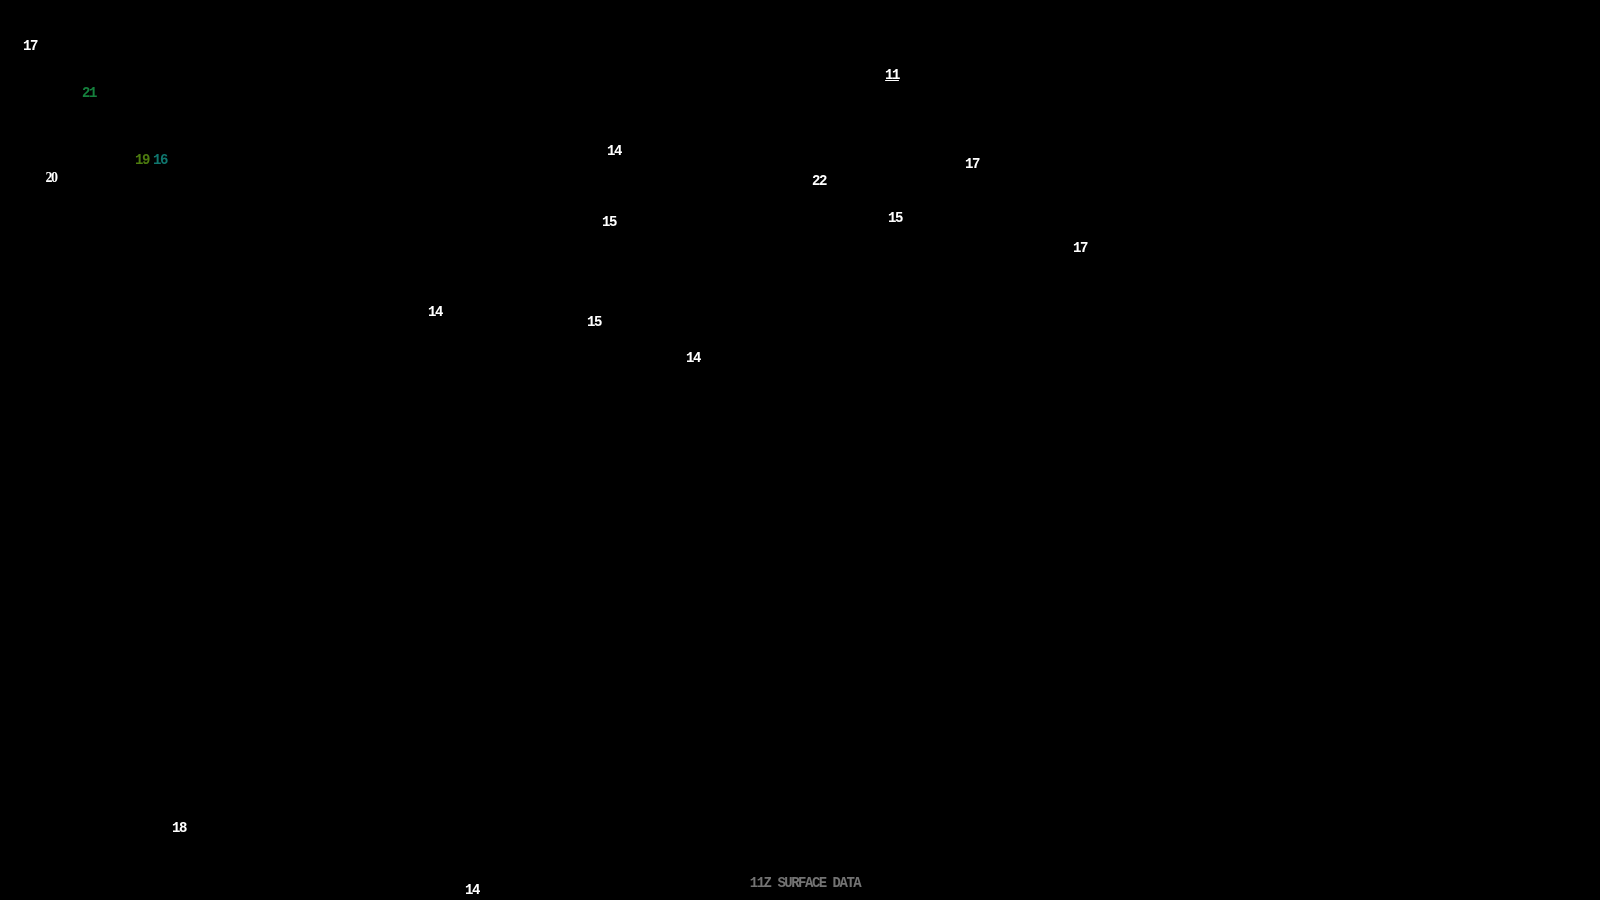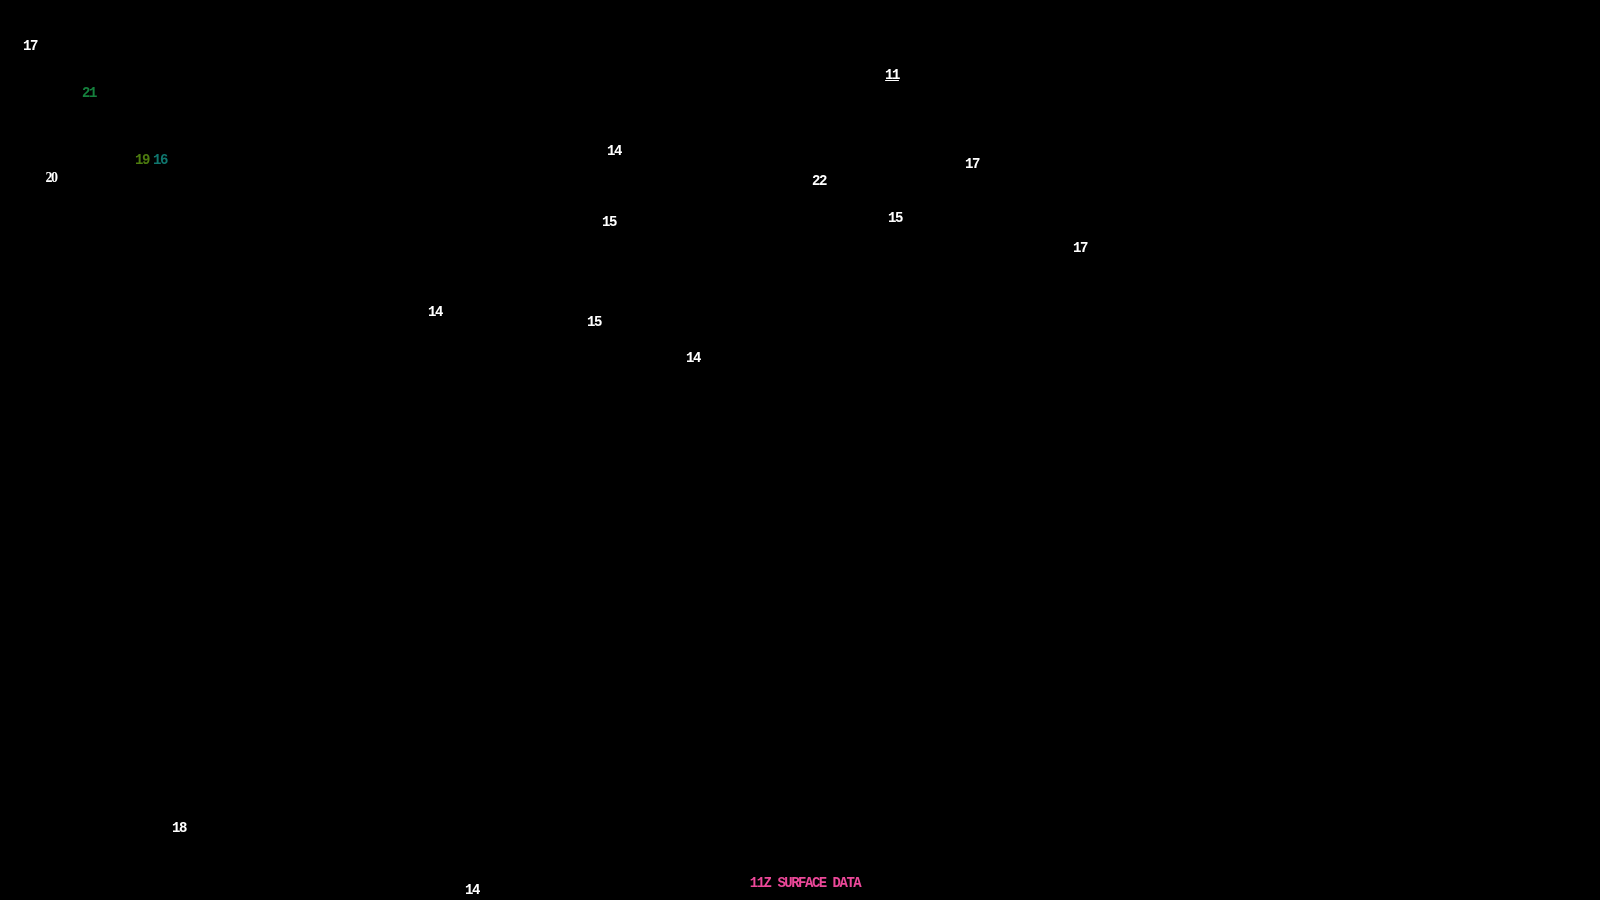--- a/index.html
+++ b/index.html
@@ -58,14 +58,14 @@
       <span class="station-label" style="left: 972px; top: 164px; color: rgb(255, 255, 255);">17</span>
       <span class="station-label" style="left: 609px; top: 222px; color: rgb(255, 255, 255);">15</span>
       <span class="station-label" style="left: 895px; top: 218px; color: rgb(255, 255, 255);">15</span>
       <span class="station-label" style="left: 1080px; top: 248px; color: rgb(255, 255, 255);">17</span>
       <span class="station-label" style="left: 435px; top: 312px; color: rgb(255, 255, 255);">14</span>
       <span class="station-label" style="left: 594px; top: 322px; color: rgb(255, 255, 255);">15</span>
       <span class="station-label" style="left: 693px; top: 358px; color: rgb(255, 255, 255);">14</span>
       <span class="station-label" style="left: 179px; top: 828px; color: rgb(255, 255, 255);">18</span>
       <span class="station-label" style="left: 472px; top: 890px; color: rgb(255, 255, 255);">14</span>
     </div>
-  <div class="caption" style="left: 805px; top: 883px; color: #ec4899;">11Z SURFACE DATA</div>
+  <div class="caption" style="left: 805px; top: 883px; color: #737373;">11Z SURFACE DATA</div>
 </div>
 
 </body></html>

